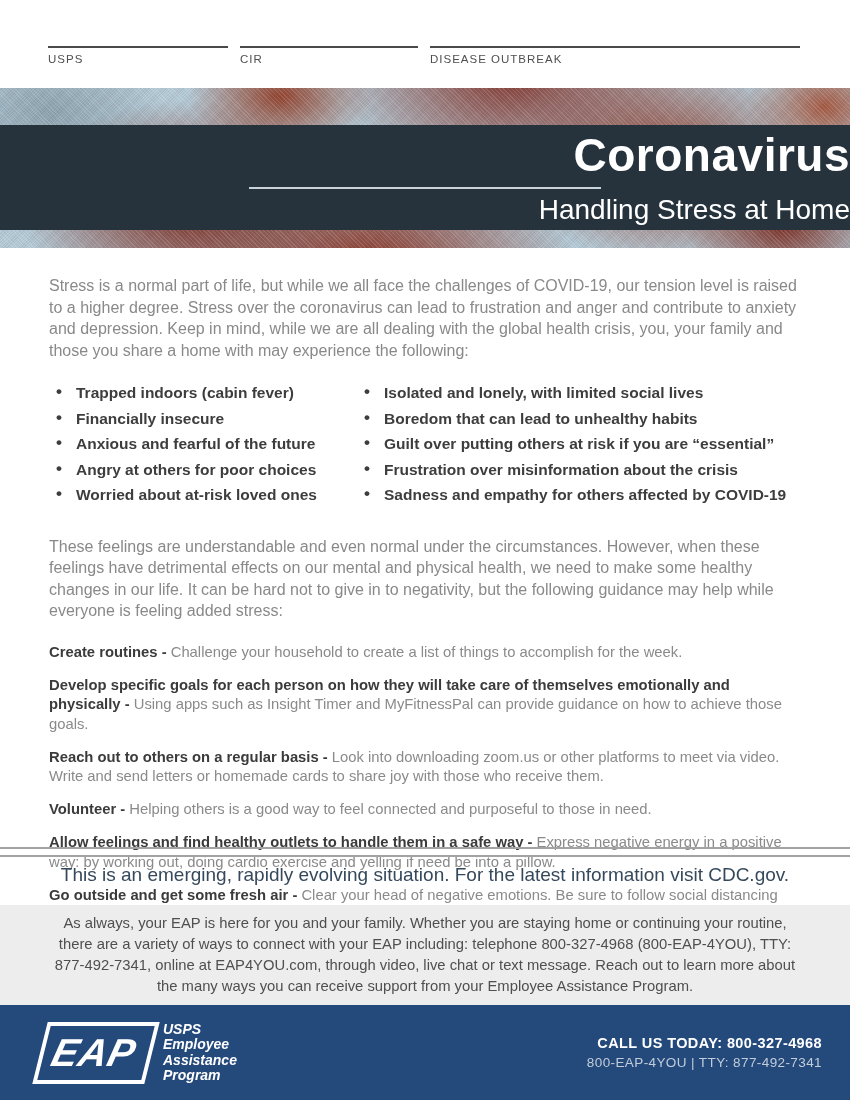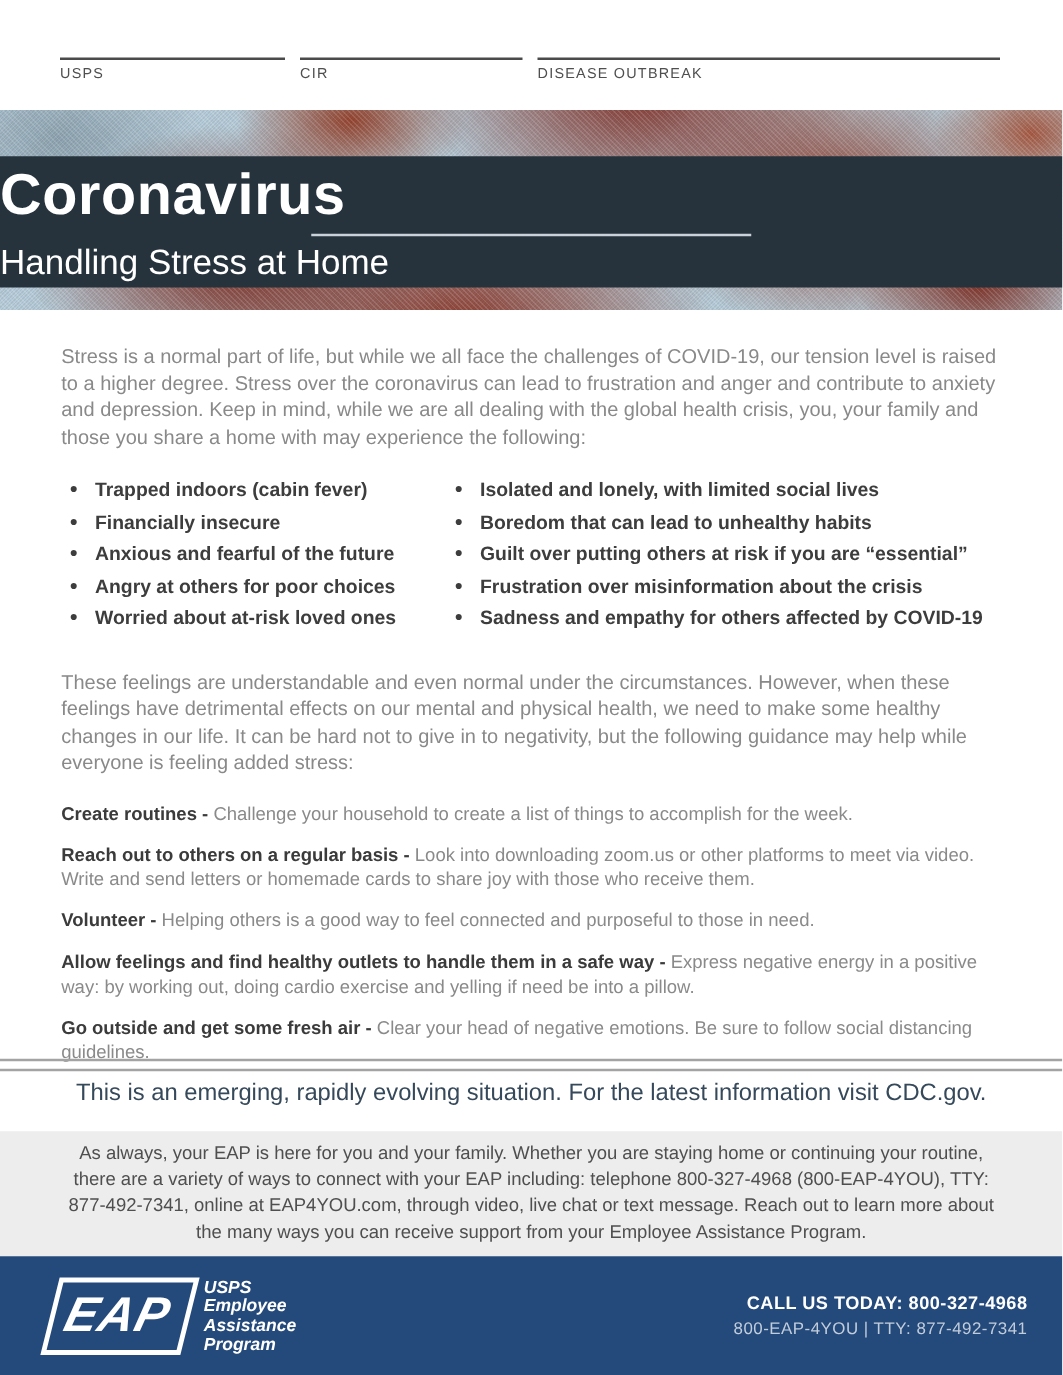--- a/index.html
+++ b/index.html
@@ -24,21 +24,21 @@
       radial-gradient(260px 170px at 60% -10%, #83342b, rgba(131,52,43,0) 68%),
       radial-gradient(210px 150px at 78% 45%, #904030, rgba(144,64,48,0) 70%),
       radial-gradient(150px 110px at 92% 85%, #7c2e23, rgba(124,46,35,0) 65%),
       radial-gradient(120px 90px at 97% 12%, #a55a43, rgba(165,90,67,0) 65%),
       radial-gradient(140px 90px at 33% 5%, #93442f, rgba(147,68,47,0) 66%);}
   .banner .grain{position:absolute;inset:0;
     background-image:
       repeating-linear-gradient(45deg, rgba(255,255,255,.13) 0 1px, transparent 1px 3px),
       repeating-linear-gradient(-45deg, rgba(60,20,10,.08) 0 1px, transparent 1px 2px);}
   .titlebox{position:absolute;top:37px;left:0;width:850px;height:105px;background:#26333d;
-            display:flex;flex-direction:column;align-items:flex-start;justify-content:center;}
+            display:flex;flex-direction:column;align-items:flex-end;justify-content:center;}
   .title{color:#fff;font-size:46px;font-weight:bold;line-height:1;letter-spacing:.5px;}
   .title-rule{width:352px;height:2px;background:#c9d2d8;margin:9px auto 7px;}
   .subtitle{color:#fff;font-size:28px;line-height:1;}
 
   
   .content{position:absolute;top:248px;left:0;width:850px;}
   .para{margin:27px 50px 0 49px;font-size:16px;line-height:21.5px;color:#898989;}
   .para2{margin-top:24px;}
 
   .bullets{display:flex;margin:23px 40px 0 55px;}
@@ -125,20 +125,21 @@
           <li>Guilt over putting others at risk if you are “essential”</li>
           <li>Frustration over misinformation about the crisis</li>
           <li>Sadness and empathy for others affected by COVID-19</li>
         </ul>
     </div>
 
     <p class="para para2">These feelings are understandable and even normal under the circumstances. However, when these feelings have detrimental effects on our mental and physical health, we need to make some healthy changes in our life. It can be hard not to give in to negativity, but the following guidance may help while everyone is feeling added stress:</p>
 
     <div class="tips">
         <p><b>Create routines -</b> Challenge your household to create a list of things to accomplish for the week.</p>
+        <p><b>Develop specific goals for each person on how they will take care of themselves emotionally and physically -</b> Using apps such as Insight Timer and MyFitnessPal can provide guidance on how to achieve those goals.</p>
         <p><b>Reach out to others on a regular basis -</b> Look into downloading zoom.us or other platforms to meet via video. Write and send letters or homemade cards to share joy with those who receive them.</p>
         <p><b>Volunteer -</b> Helping others is a good way to feel connected and purposeful to those in need.</p>
         <p><b>Allow feelings and find healthy outlets to handle them in a safe way -</b> Express negative energy in a positive way: by working out, doing cardio exercise and yelling if need be into a pillow.</p>
         <p><b>Go outside and get some fresh air -</b> Clear your head of negative emotions. Be sure to follow social distancing guidelines.</p>
       </div>
   </div>
 
   <div class="rule2"></div>
   <div class="notice">This is an emerging, rapidly evolving situation. For the latest information visit CDC.gov.</div>
 

